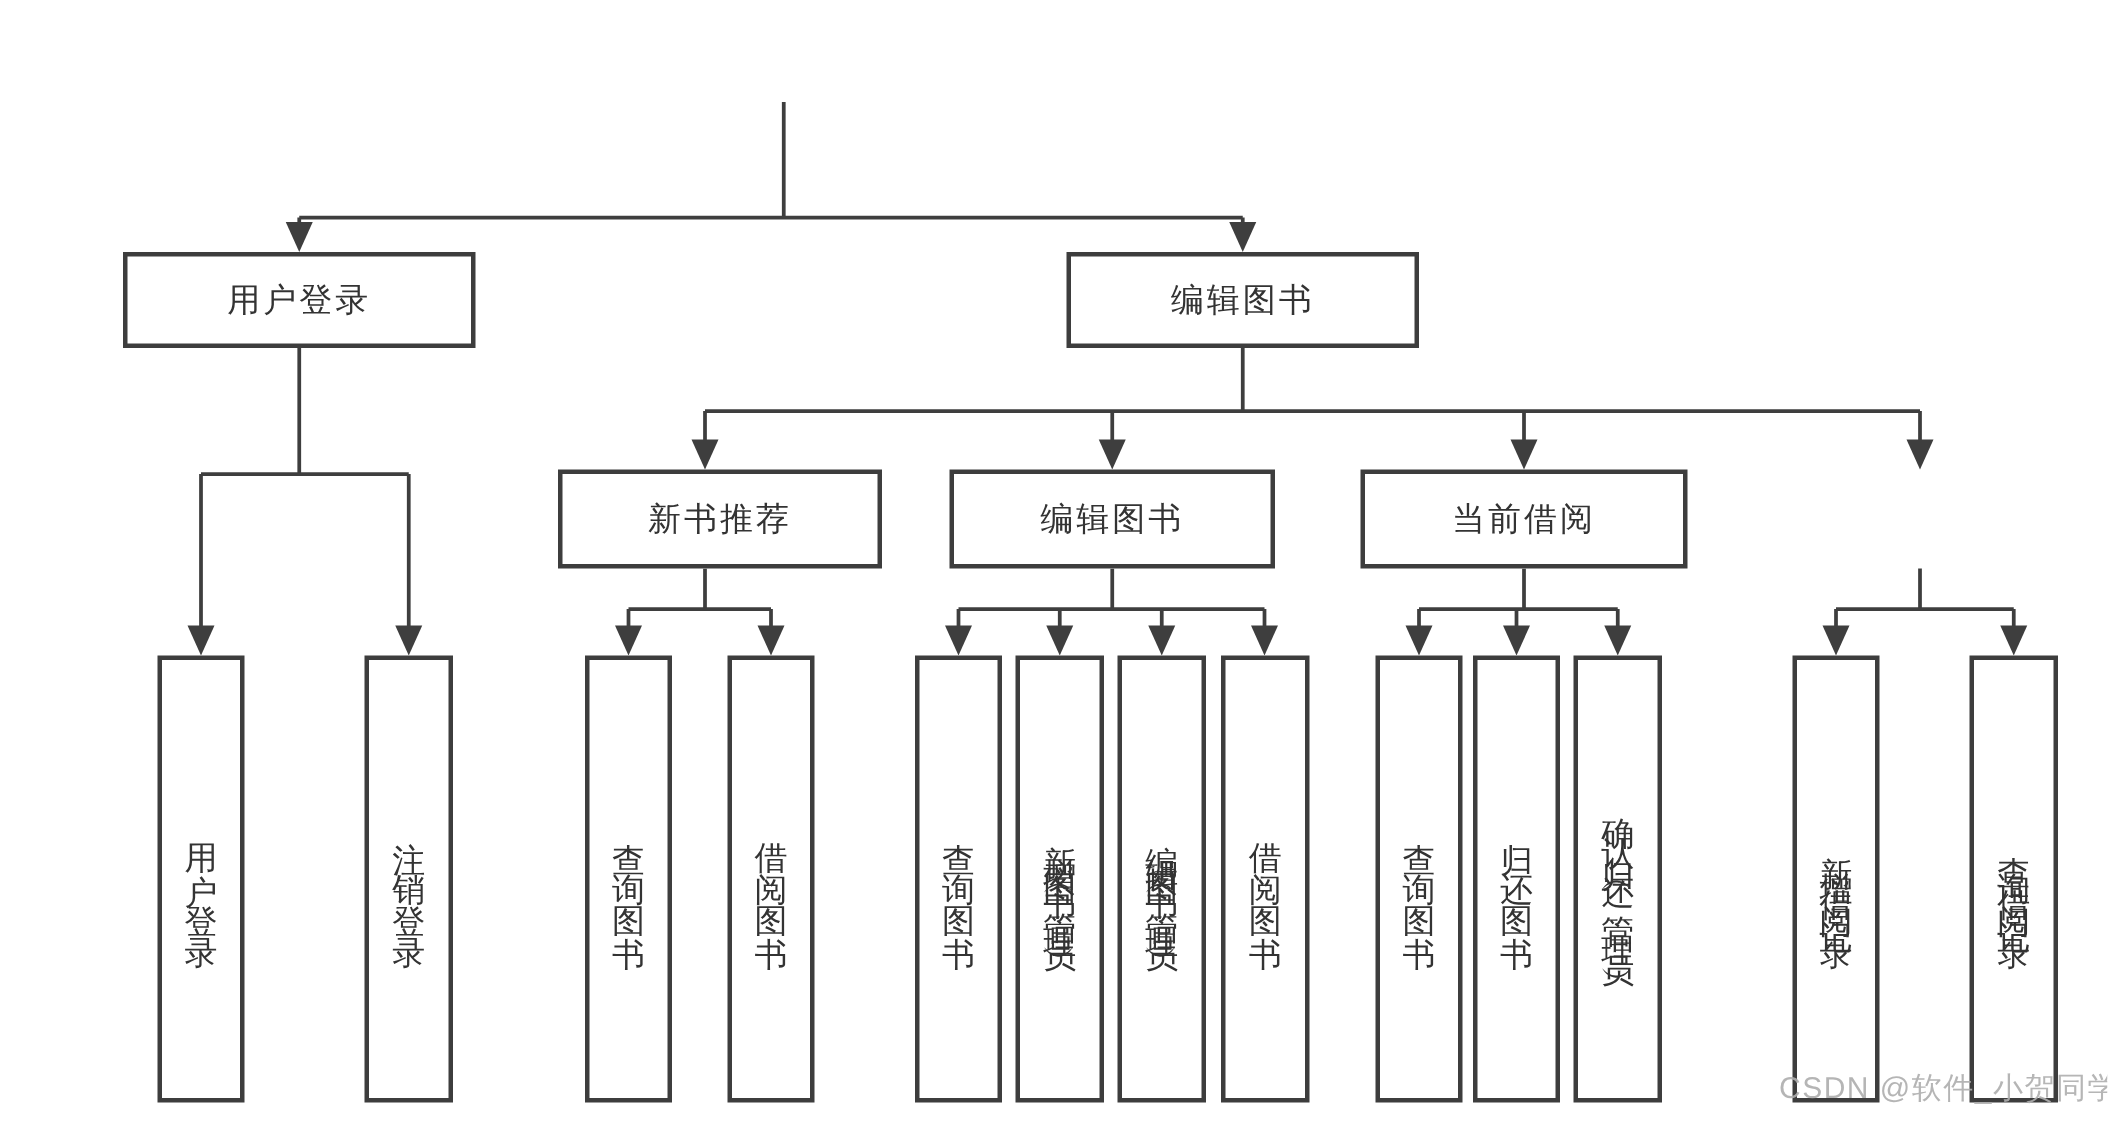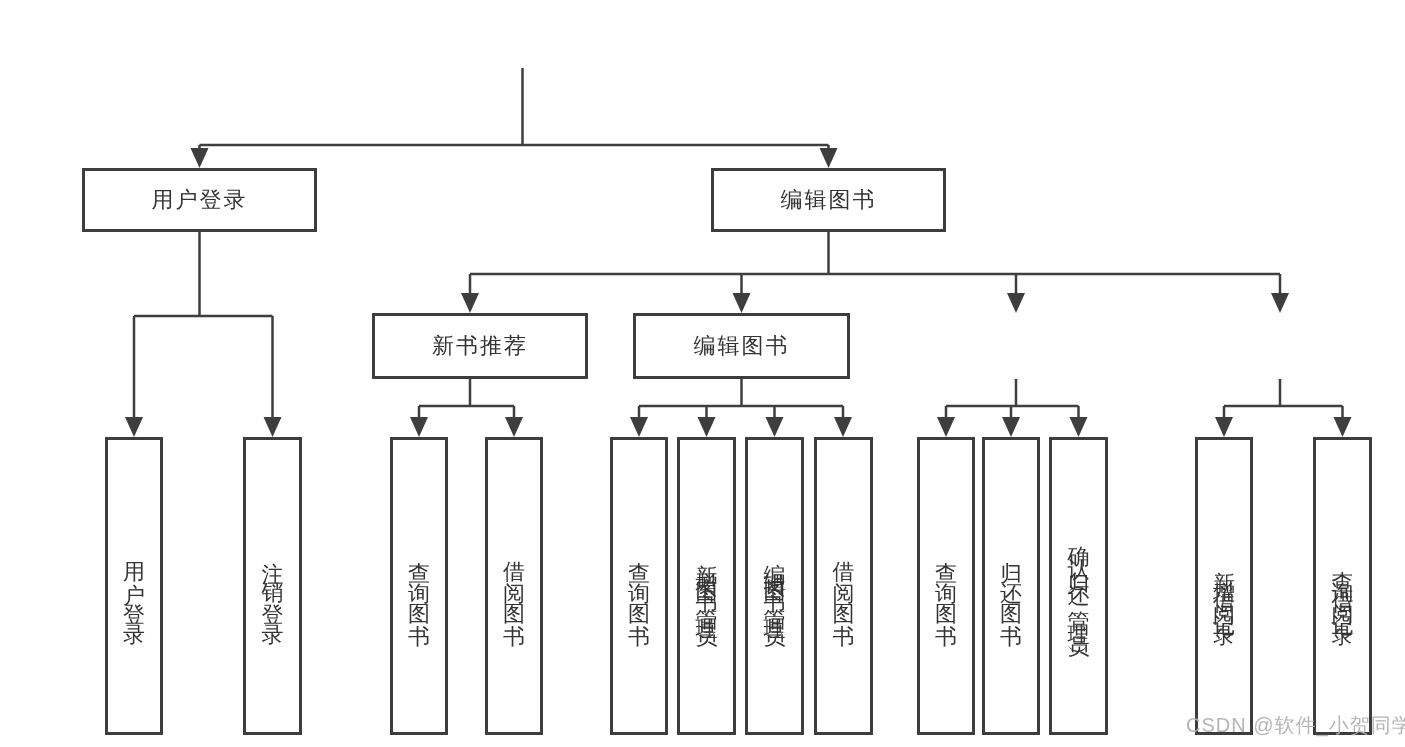--- a/index.html
+++ b/index.html
@@ -95,20 +95,23 @@
   <div class="node" style="left:711px;top:168px;width:235px;height:64px;">
     <span class="label">编辑图书</span>
   </div>
 
   <div class="node" style="left:362px;top:313px;width:216px;height:66px;margin-left:10px;">
     <span class="label">新书推荐</span>
   </div>
   <div class="node" style="left:633px;top:313px;width:217px;height:66px;">
     <span class="label">编辑图书</span>
   </div>
+  <div class="node" style="left:907px;top:313px;width:218px;height:66px;">
+    <span class="label">当前借阅</span>
+  </div>
 
   <div class="node v" style="left:105px;top:437px;width:58px;height:298px;">
     <span class="label">用户登录</span>
   </div>
   <div class="node v" style="left:243px;top:437px;width:59px;height:298px;">
     <span class="label">注销登录</span>
   </div>
 
   <div class="node v" style="left:390px;top:437px;width:58px;height:298px;">
     <span class="label">查询图书</span>

